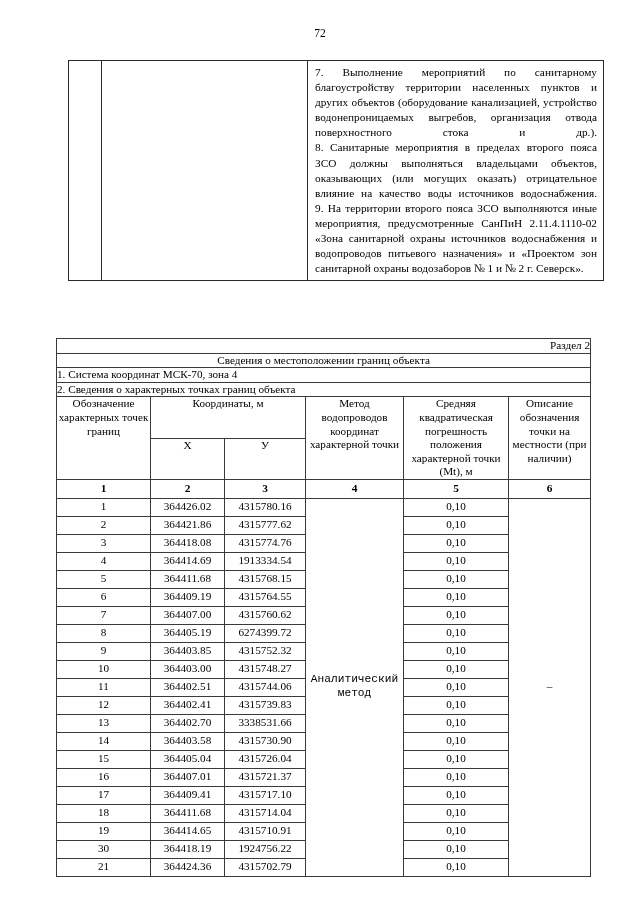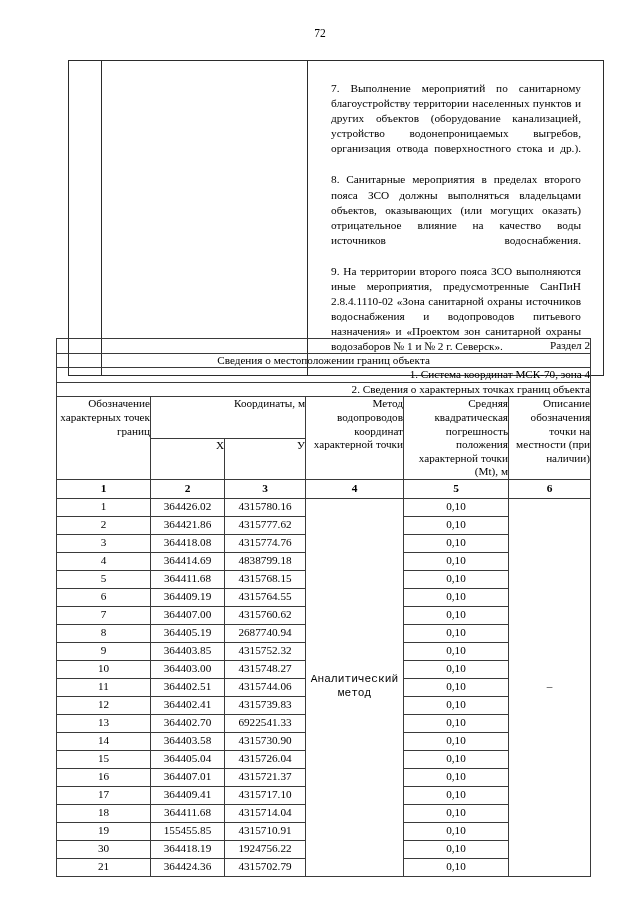--- a/index.html
+++ b/index.html
@@ -45,21 +45,21 @@
   .top-table .c2 { width: 205px; }
   .top-table .c3 { width: 295px; }
   .measures-cell {
     padding: 4px 6px 4px 7px;
   }
   .measure-par {
     font-size: 11.3px;
     line-height: 15.1px;
     text-align: justify;
     text-align-last: justify;
-    margin: 16px;
+    margin: 0;
     hyphens: none;
   }
   .measure-par.last-natural {
     text-align: justify;
     text-align-last: left;
   }
 
   
   .sec-table {
     position: absolute;
@@ -83,27 +83,27 @@
     padding: 3px 0 3px 0;
   }
   .banner-sub {
     text-align: center;
     font-weight: bold;
     font-size: 11.6px;
     padding: 3px 0 3px 0;
     margin-left: 12px;
   }
   .line-left {
-    text-align: right;
+    text-align: left;
     padding: 3px 0 3px 22px;
     font-size: 11.4px;
     margin-left: 36px;
   }
   .hdr {
-    text-align: right;
+    text-align: center;
     font-weight: bold;
     vertical-align: top;
     padding: 3px 2px 3px 2px;
     font-size: 11.2px;
     line-height: 14.2px;
   }
   .numrow td {
     text-align: center;
     font-weight: bold;
     font-size: 11.4px;
@@ -142,21 +142,21 @@
 
 <table class="top-table">
   <tbody>
       <tr>
     <td class="c1"></td>
     <td class="c2"></td>
     <td class="c3">
       <div class="measures-cell">
         <p class="measure-par">7. Выполнение мероприятий по санитарному благоустройству территории населенных пунктов и других объектов (оборудование канализацией, устройство водонепроницаемых выгребов, организация отвода поверхностного стока и др.).</p>
         <p class="measure-par">8. Санитарные мероприятия в пределах второго пояса ЗСО должны выполняться владельцами объектов, оказывающих (или могущих оказать) отрицательное влияние на качество воды источников водоснабжения.</p>
-        <p class="measure-par last-natural">9. На территории второго пояса ЗСО выполняются иные мероприятия, предусмотренные СанПиН 2.8.4.1110-02 «Зона санитарной охраны источников водоснабжения и водопроводов питьевого назначения» и «Проектом зон санитарной охраны водозаборов № 1 и № 2 г. Северск».</p>
+        <p class="measure-par last-natural">9. На территории второго пояса ЗСО выполняются иные мероприятия, предусмотренные СанПиН 2.11.4.1110-02 «Зона санитарной охраны источников водоснабжения и водопроводов питьевого назначения» и «Проектом зон санитарной охраны водозаборов № 1 и № 2 г. Северск».</p>
       </div>
     </td>
   </tr>
 </tbody>
   </table>
 
 <table class="sec-table">
   <colgroup>
     <col class="col-a">
       <col class="col-b">
@@ -219,21 +219,21 @@
       </tr>
       <tr class="data">
         <td class="idx">3</td>
         <td>364418.08</td>
         <td>4315774.76</td>
         <td>0,10</td>
       </tr>
       <tr class="data">
         <td class="idx">4</td>
         <td>364414.69</td>
-        <td>4838799.18</td>
+        <td>1913334.54</td>
         <td>0,10</td>
       </tr>
       <tr class="data">
         <td class="idx">5</td>
         <td>364411.68</td>
         <td>4315768.15</td>
         <td>0,10</td>
       </tr>
       <tr class="data">
         <td class="idx">6</td>
@@ -243,21 +243,21 @@
       </tr>
       <tr class="data">
         <td class="idx">7</td>
         <td>364407.00</td>
         <td>4315760.62</td>
         <td>0,10</td>
       </tr>
       <tr class="data">
         <td class="idx">8</td>
         <td>364405.19</td>
-        <td>2687740.94</td>
+        <td>6274399.72</td>
         <td>0,10</td>
       </tr>
       <tr class="data">
         <td class="idx">9</td>
         <td>364403.85</td>
         <td>4315752.32</td>
         <td>0,10</td>
       </tr>
       <tr class="data">
         <td class="idx">10</td>
@@ -273,21 +273,21 @@
       </tr>
       <tr class="data">
         <td class="idx">12</td>
         <td>364402.41</td>
         <td>4315739.83</td>
         <td>0,10</td>
       </tr>
       <tr class="data">
         <td class="idx">13</td>
         <td>364402.70</td>
-        <td>6922541.33</td>
+        <td>3338531.66</td>
         <td>0,10</td>
       </tr>
       <tr class="data">
         <td class="idx">14</td>
         <td>364403.58</td>
         <td>4315730.90</td>
         <td>0,10</td>
       </tr>
       <tr class="data">
         <td class="idx">15</td>
@@ -308,21 +308,21 @@
         <td>0,10</td>
       </tr>
       <tr class="data">
         <td class="idx">18</td>
         <td>364411.68</td>
         <td>4315714.04</td>
         <td>0,10</td>
       </tr>
       <tr class="data">
         <td class="idx">19</td>
-        <td>155455.85</td>
+        <td>364414.65</td>
         <td>4315710.91</td>
         <td>0,10</td>
       </tr>
       <tr class="data">
         <td class="idx">30</td>
         <td>364418.19</td>
         <td>1924756.22</td>
         <td>0,10</td>
       </tr>
       <tr class="data">

